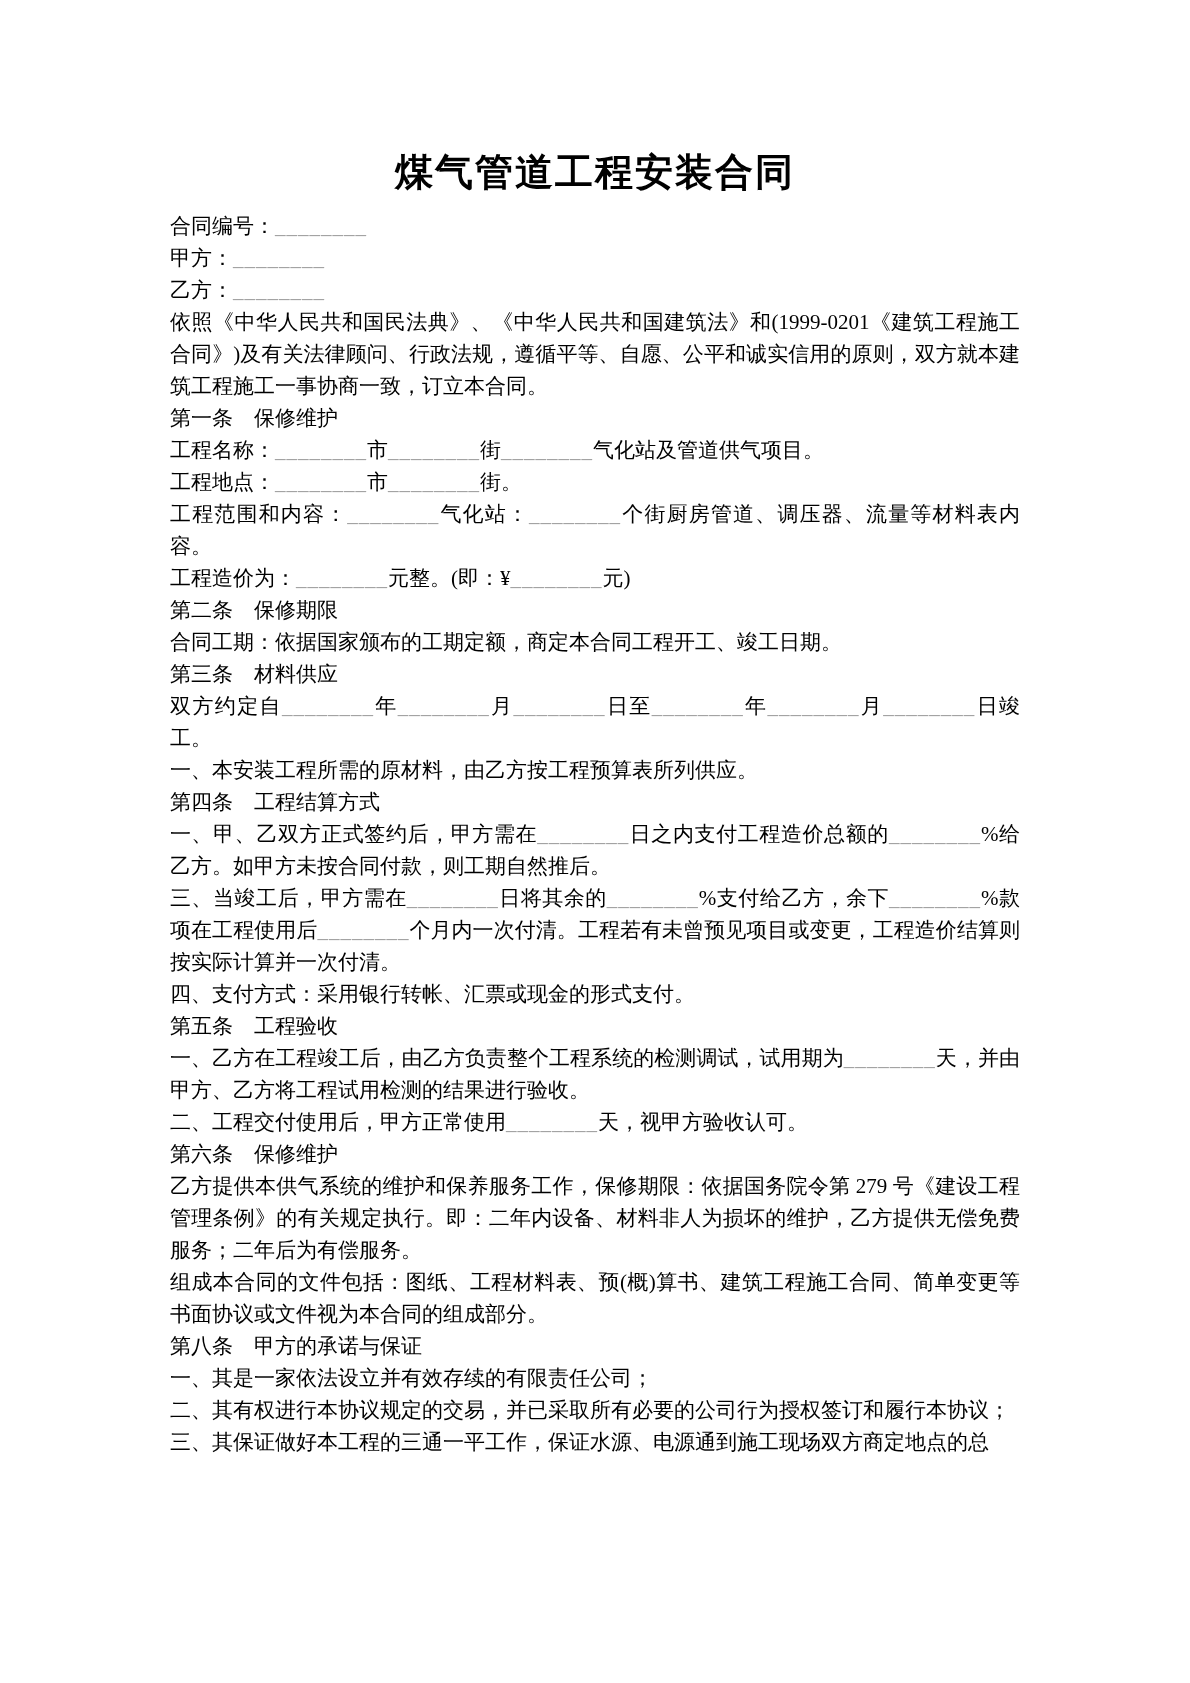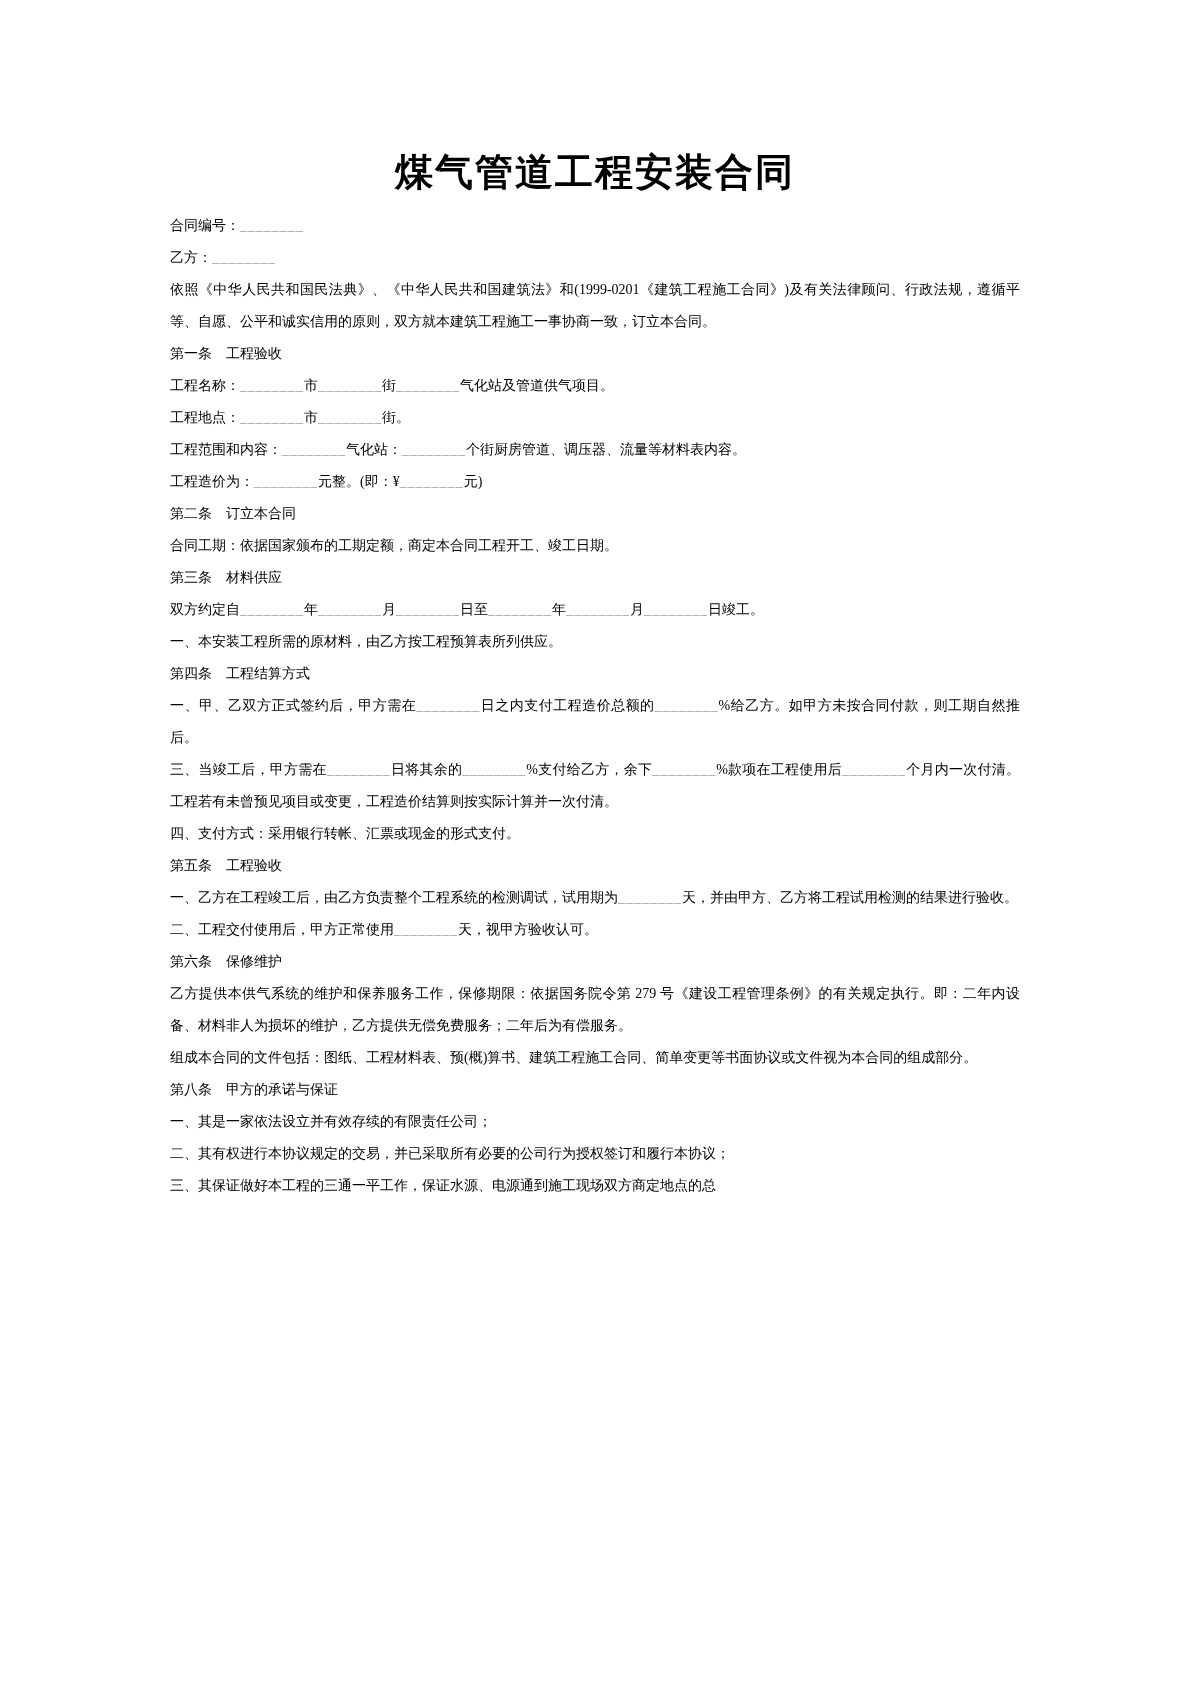--- a/index.html
+++ b/index.html
@@ -23,47 +23,48 @@
   .doc-title {
     font-size: 38px;
     line-height: 48px;
     font-weight: bold;
     text-align: center;
     letter-spacing: 2px;
     margin-bottom: 14px;
     color: #000000;
   }
   .doc-body p.line {
-    font-size: 14px;
+    font-size: 21px;
     line-height: 32px;
     text-align: justify;
     color: #000000;
     word-break: break-all;
   }
   .doc-body p.line .blank {
     color: #9e9e9e;
     letter-spacing: 1px;
   }
 </style>
 </head>
 <body>
 
 <div class="page">
   <div class="content">
     <h1 class="doc-title">煤气管道工程安装合同</h1>
     <div class="doc-body">
         <p class="line">合同编号：<span class="blank">________</span></p>
+        <p class="line">甲方：<span class="blank">________</span></p>
         <p class="line">乙方：<span class="blank">________</span></p>
         <p class="line">依照《中华人民共和国民法典》、《中华人民共和国建筑法》和(1999-0201《建筑工程施工合同》)及有关法律顾问、行政法规，遵循平等、自愿、公平和诚实信用的原则，双方就本建筑工程施工一事协商一致，订立本合同。</p>
-        <p class="line">第一条　工程验收</p>
+        <p class="line">第一条　保修维护</p>
         <p class="line">工程名称：<span class="blank">________</span>市<span class="blank">________</span>街<span class="blank">________</span>气化站及管道供气项目。</p>
         <p class="line">工程地点：<span class="blank">________</span>市<span class="blank">________</span>街。</p>
         <p class="line">工程范围和内容：<span class="blank">________</span>气化站：<span class="blank">________</span>个街厨房管道、调压器、流量等材料表内容。</p>
         <p class="line">工程造价为：<span class="blank">________</span>元整。(即：¥<span class="blank">________</span>元)</p>
-        <p class="line">第二条　订立本合同</p>
+        <p class="line">第二条　保修期限</p>
         <p class="line">合同工期：依据国家颁布的工期定额，商定本合同工程开工、竣工日期。</p>
         <p class="line">第三条　材料供应</p>
         <p class="line">双方约定自<span class="blank">________</span>年<span class="blank">________</span>月<span class="blank">________</span>日至<span class="blank">________</span>年<span class="blank">________</span>月<span class="blank">________</span>日竣工。</p>
         <p class="line">一、本安装工程所需的原材料，由乙方按工程预算表所列供应。</p>
         <p class="line">第四条　工程结算方式</p>
         <p class="line">一、甲、乙双方正式签约后，甲方需在<span class="blank">________</span>日之内支付工程造价总额的<span class="blank">________</span>%给乙方。如甲方未按合同付款，则工期自然推后。</p>
         <p class="line">三、当竣工后，甲方需在<span class="blank">________</span>日将其余的<span class="blank">________</span>%支付给乙方，余下<span class="blank">________</span>%款项在工程使用后<span class="blank">________</span>个月内一次付清。工程若有未曾预见项目或变更，工程造价结算则按实际计算并一次付清。</p>
         <p class="line">四、支付方式：采用银行转帐、汇票或现金的形式支付。</p>
         <p class="line">第五条　工程验收</p>
         <p class="line">一、乙方在工程竣工后，由乙方负责整个工程系统的检测调试，试用期为<span class="blank">________</span>天，并由甲方、乙方将工程试用检测的结果进行验收。</p>

